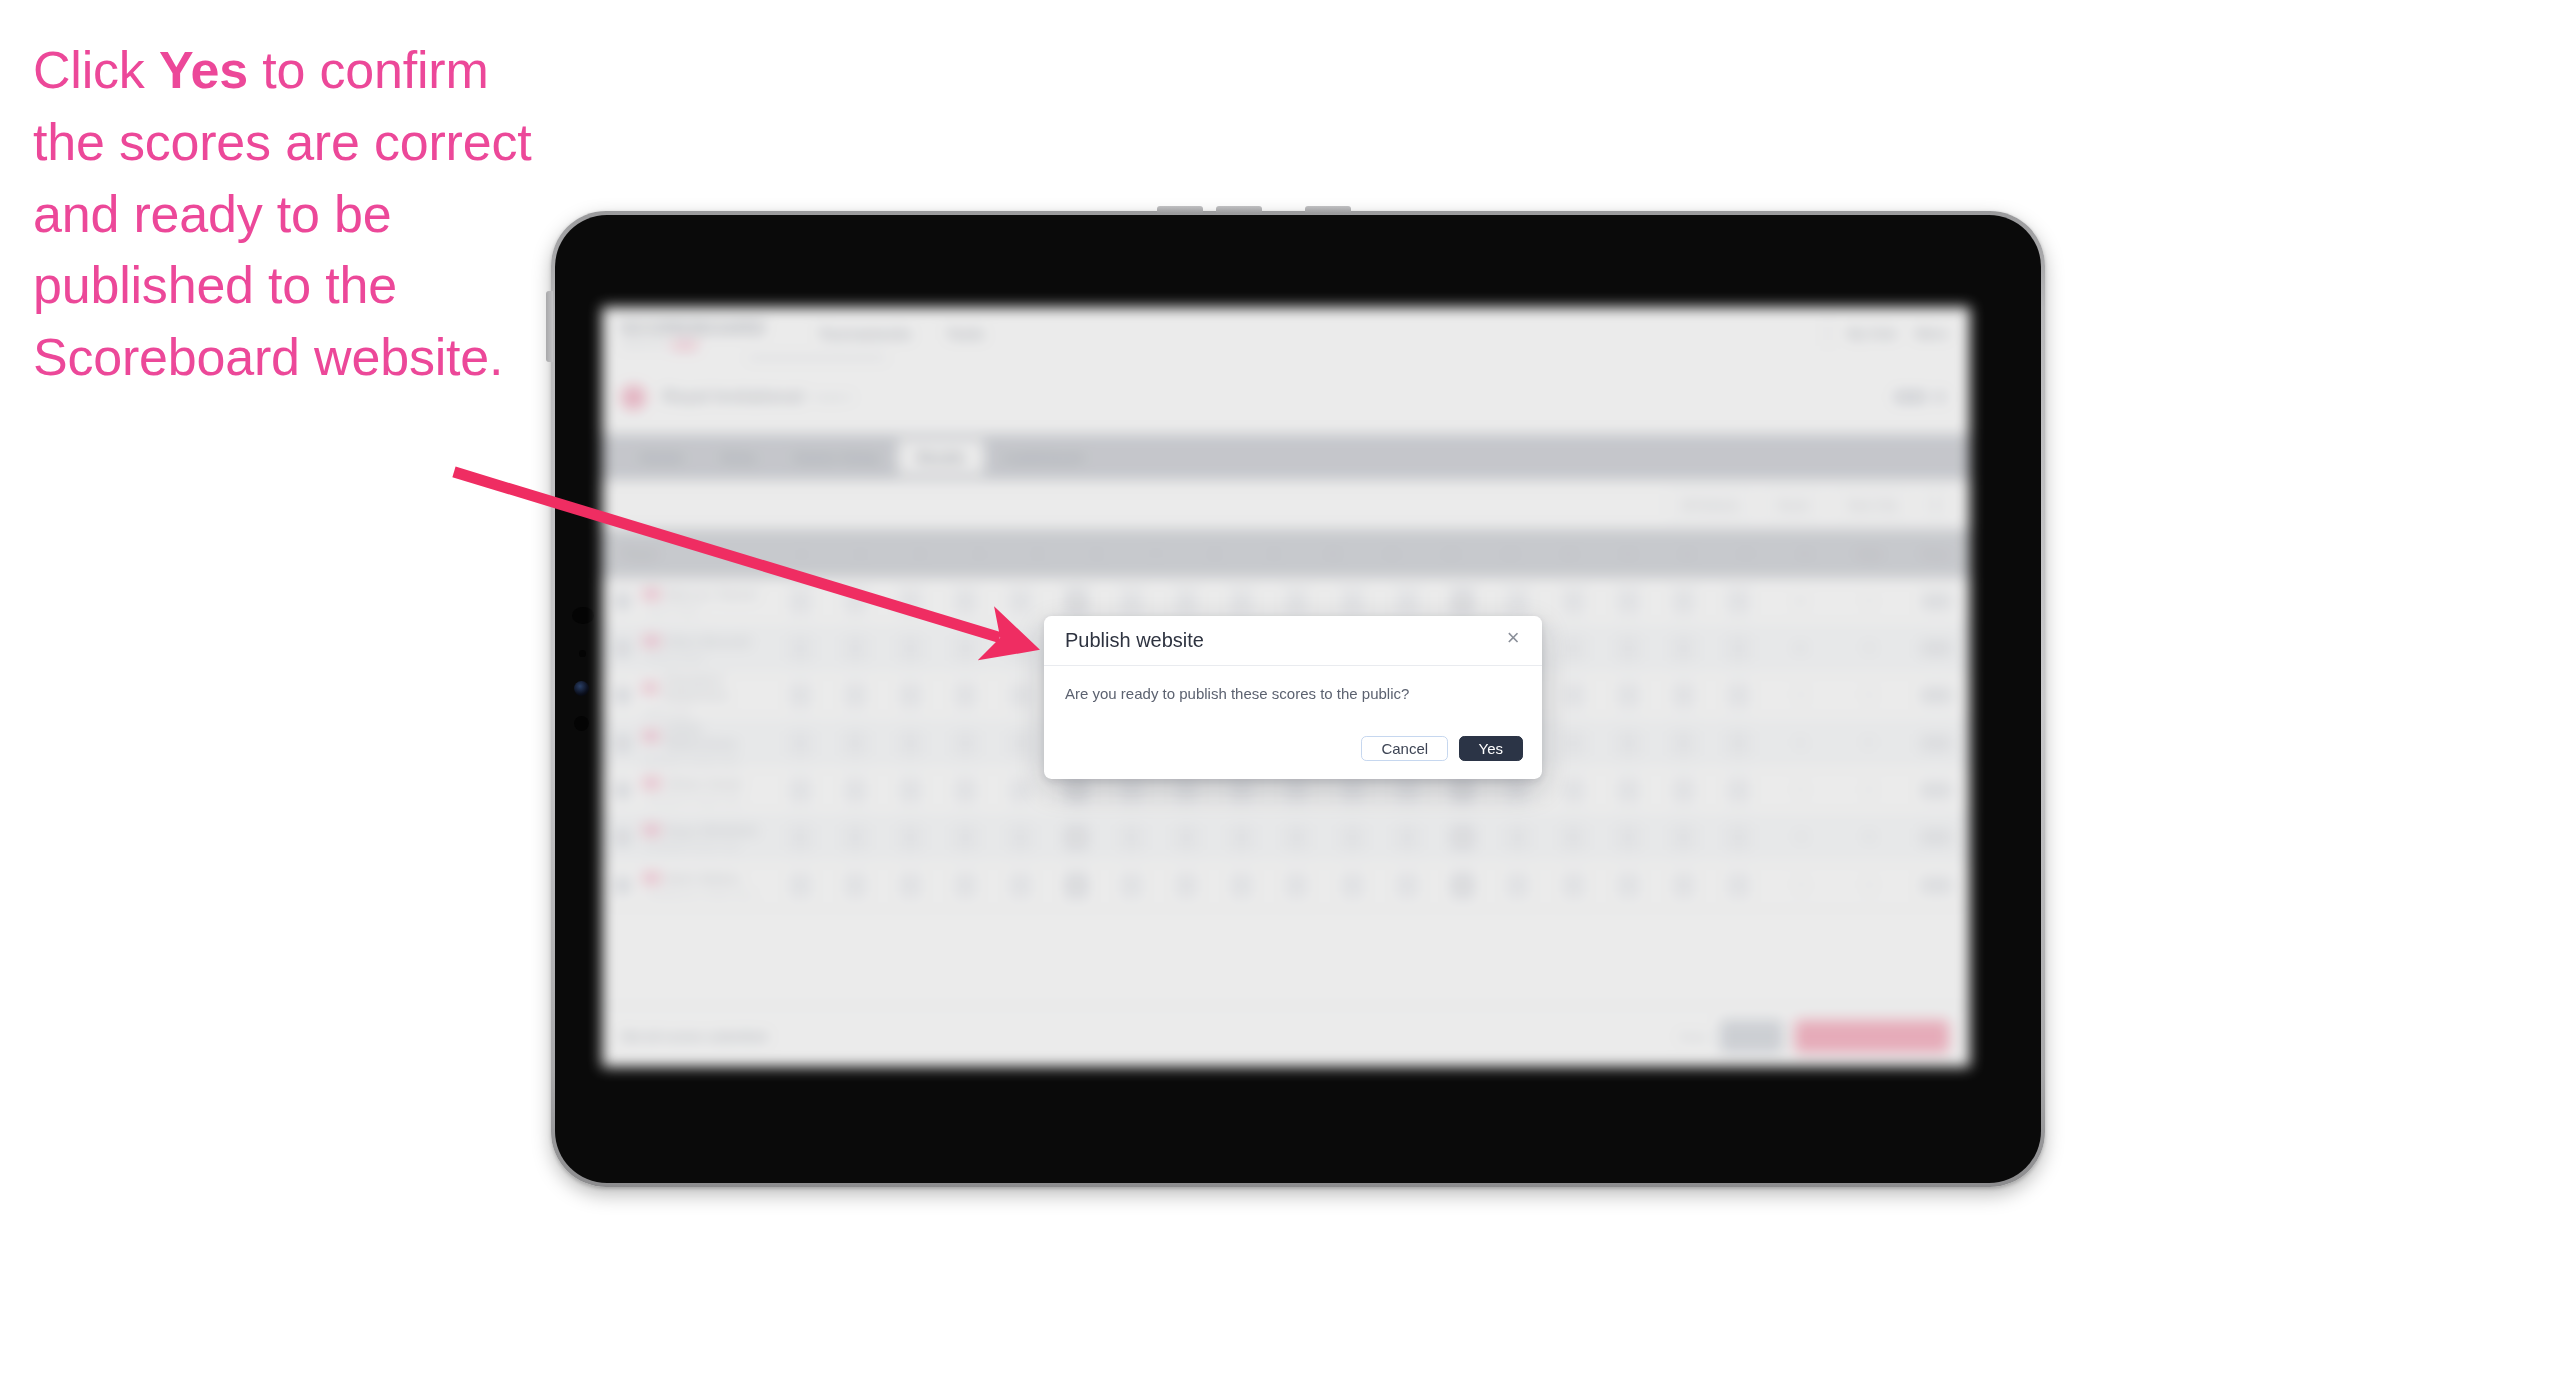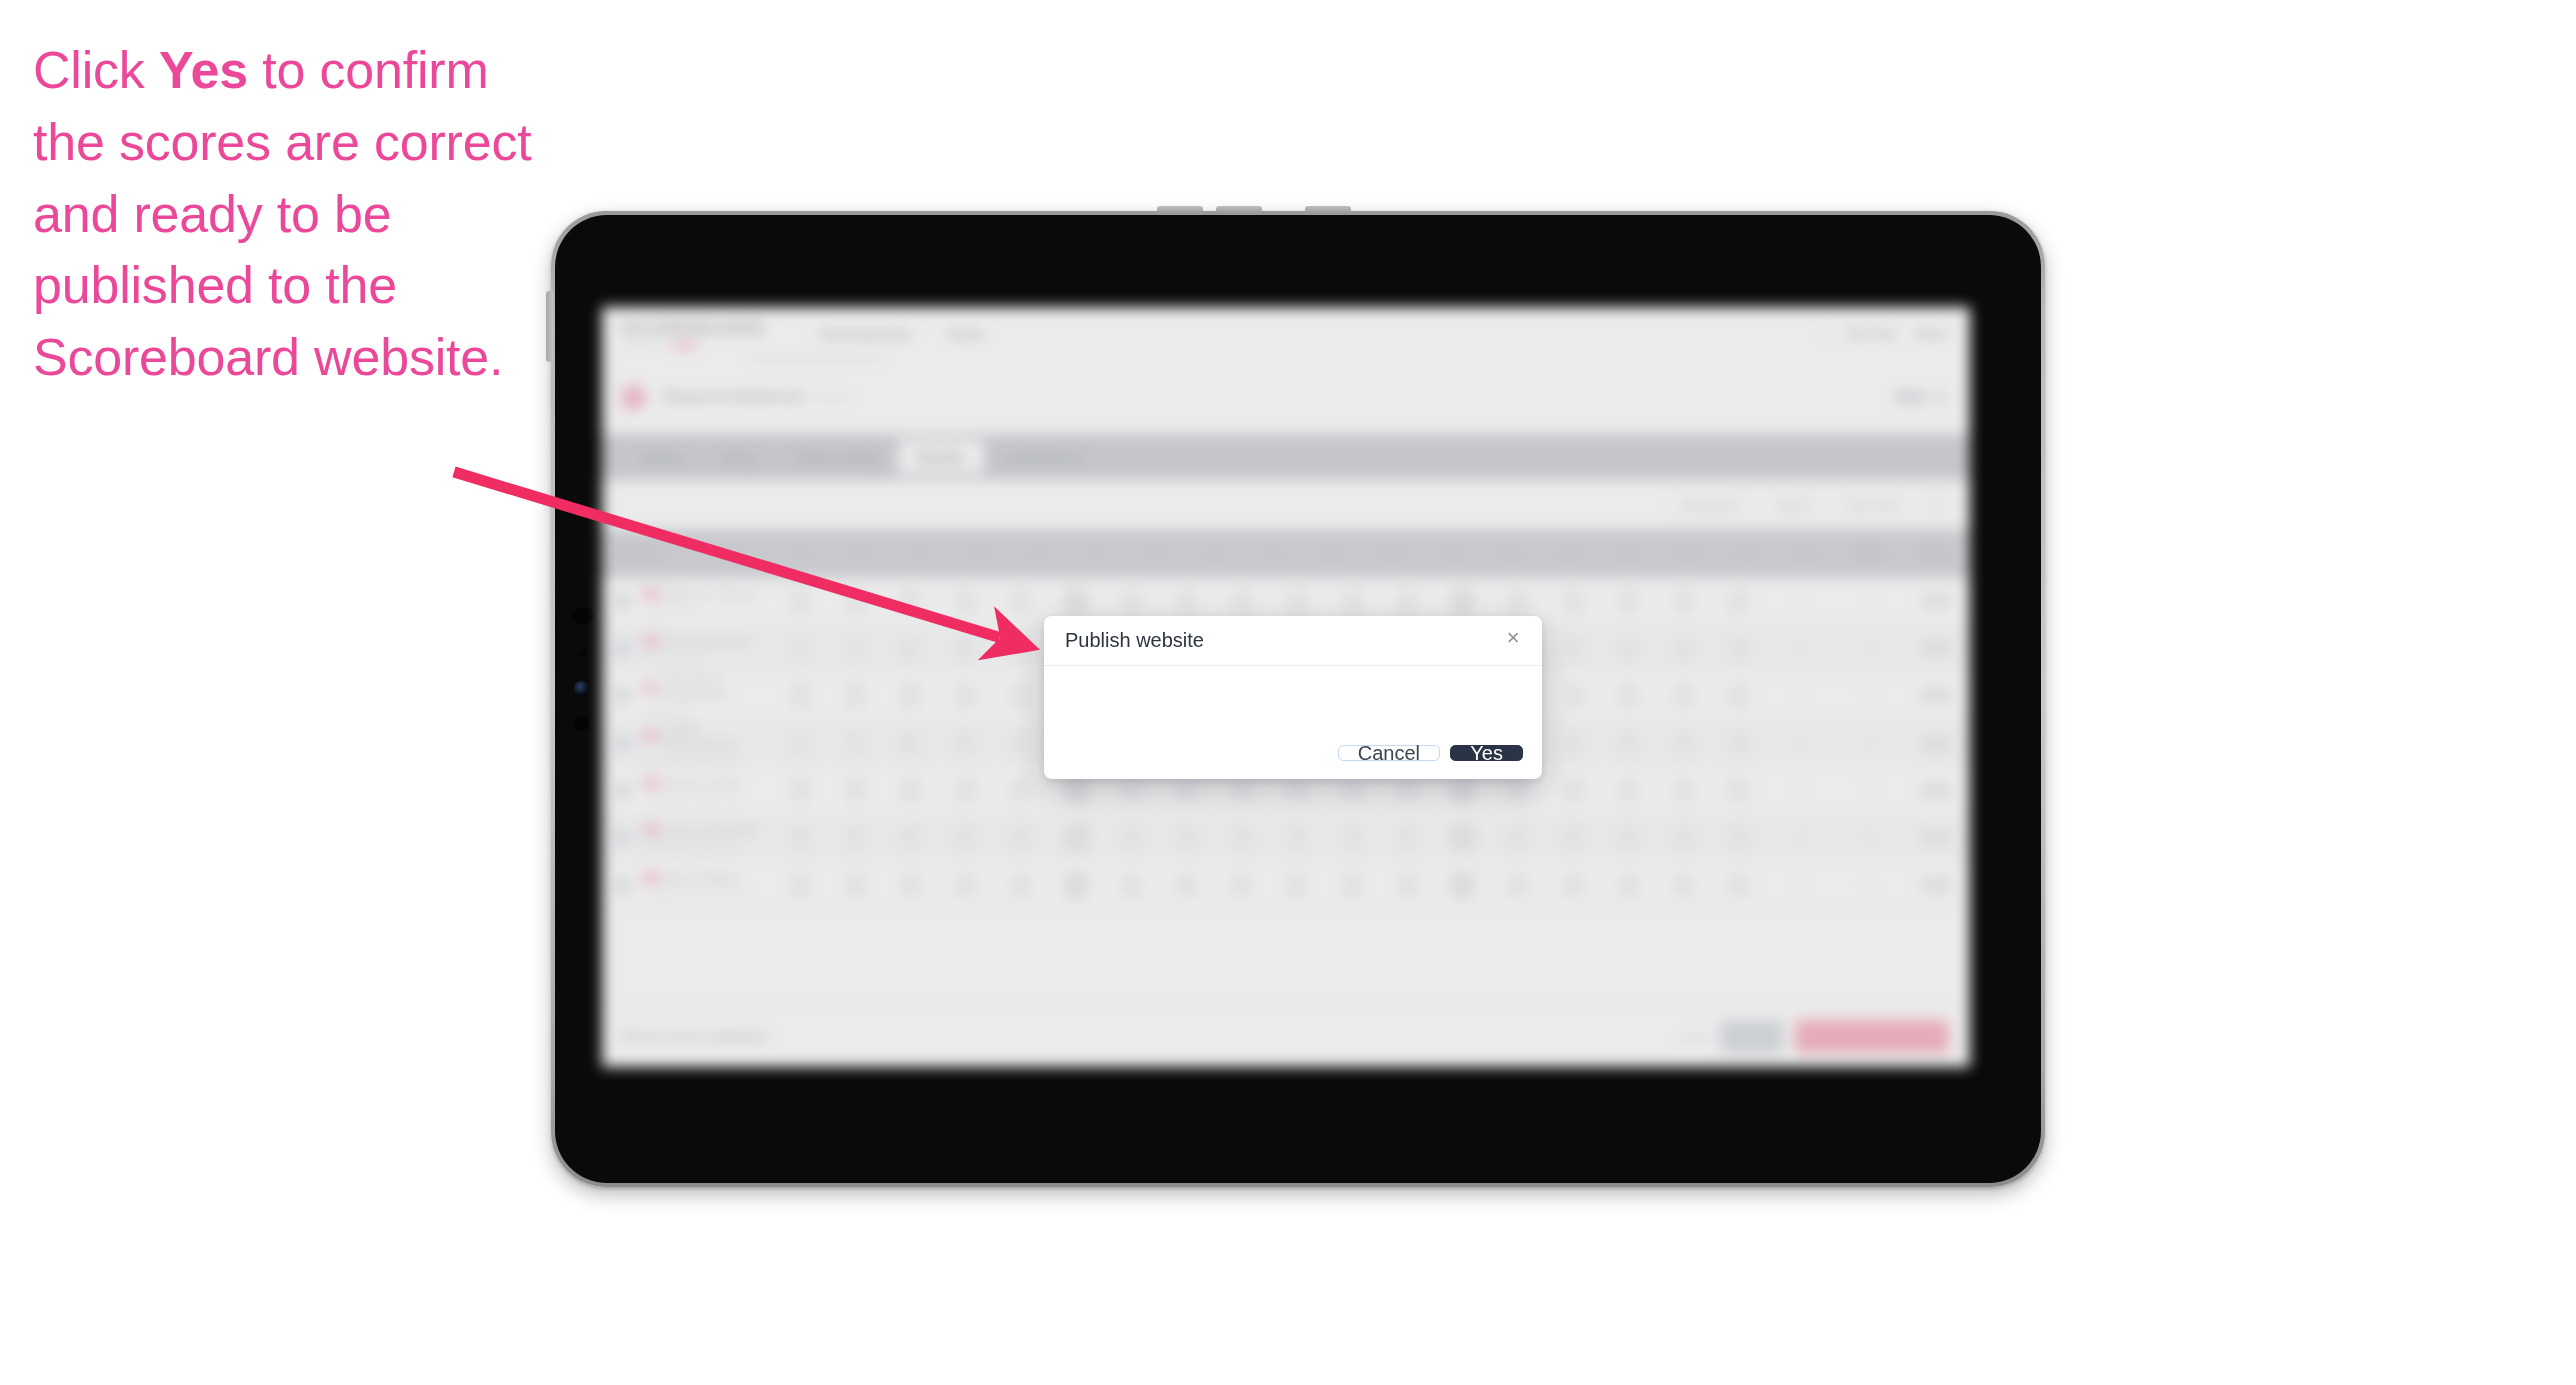--- a/index.html
+++ b/index.html
@@ -255,23 +255,23 @@
     padding: 19px 21px 0 21px;
   }
   #modal-text {
     font-size: 15px; color: #5c6270; font-weight: 400;
   }
   #modal-actions {
     position: absolute; right: 19px; bottom: 18px;
     display: flex; gap: 10.4px; align-items: center;
   }
   .m-btn {
-    height: 16px; border-radius: 5.2px; padding: 0 19px;
+    height: 25px; border-radius: 5.2px; padding: 0 19px;
     display:flex; align-items:center; justify-content:center;
-    font-size: 20px; cursor: pointer;
+    font-size: 15px; cursor: pointer;
   }
   .m-btn.cancel {
     background: #ffffff; border: 1.5px solid #c6d7ef; color: #3d4454;
   }
   .m-btn.yes {
     background: #2b3446; border: 1.5px solid #2b3446; color: #ffffff;
   }
 
   
   #arrow {
@@ -875,20 +875,23 @@
       </div>
 
     </div>
   </div>
 
   <div id="modal">
     <div id="modal-head">
       <div id="modal-title">Publish website</div>
       <div id="modal-close">×</div>
     </div>
+    <div id="modal-body">
+      <div id="modal-text">Are you ready to publish these scores to the public?</div>
+    </div>
     <div id="modal-actions">
       <div class="m-btn cancel">Cancel</div>
       <div class="m-btn yes">Yes</div>
     </div>
   </div>
 
   <svg id="arrow" viewBox="0 0 3484 1874">
     <defs>
       <marker id="ah" markerWidth="5.2" markerHeight="5.2" refX="1.3" refY="2.6" orient="auto" markerUnits="strokeWidth">
         <path d="M0,0.05 L5.1,2.6 L0,5.15 L1.35,2.6 Z" fill="#ef2d62"></path>

